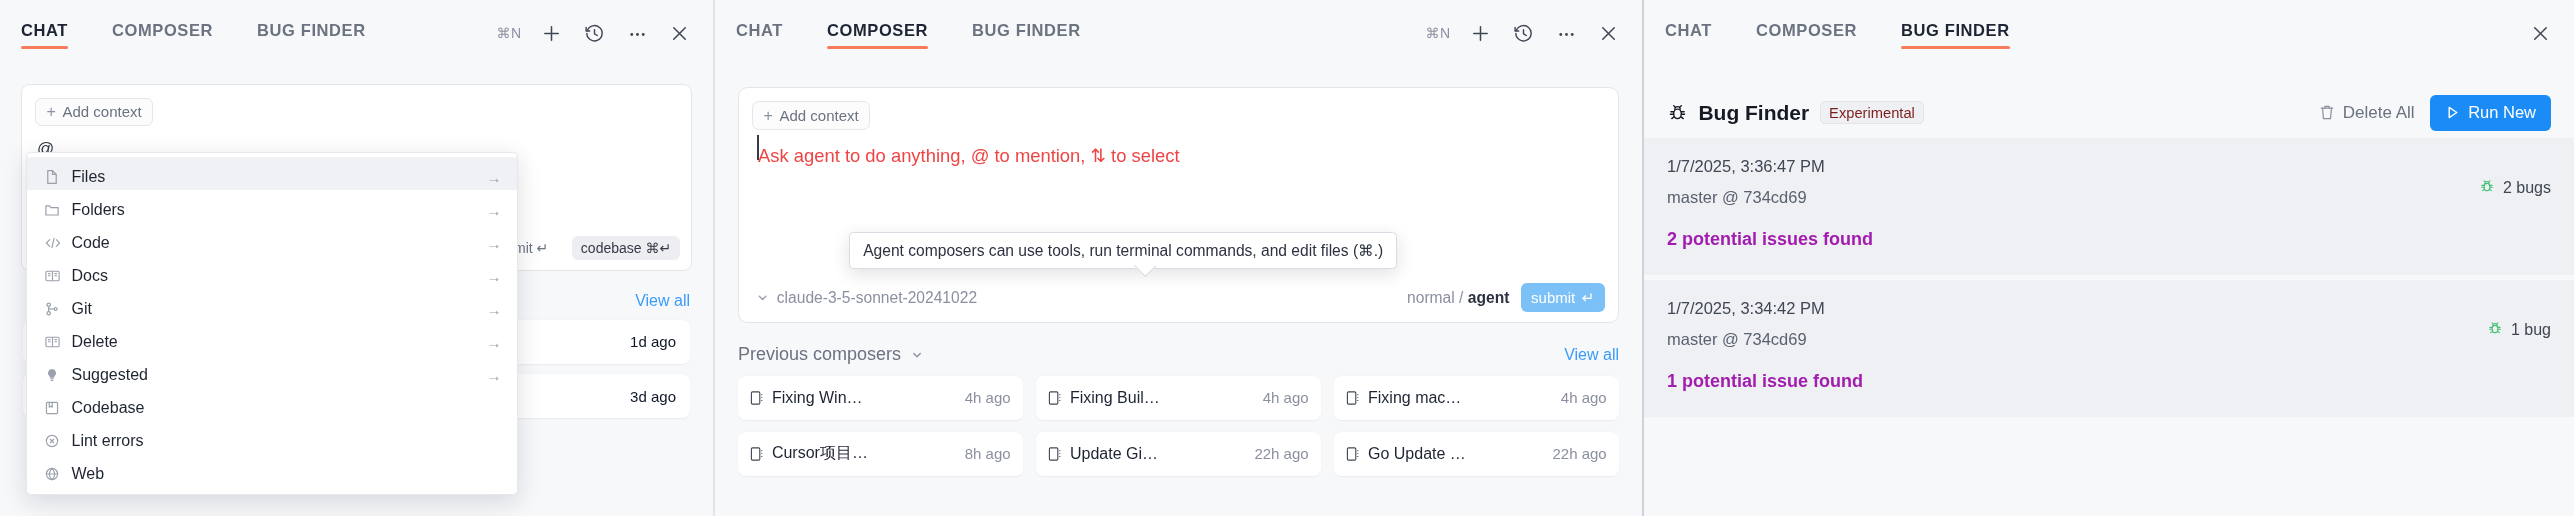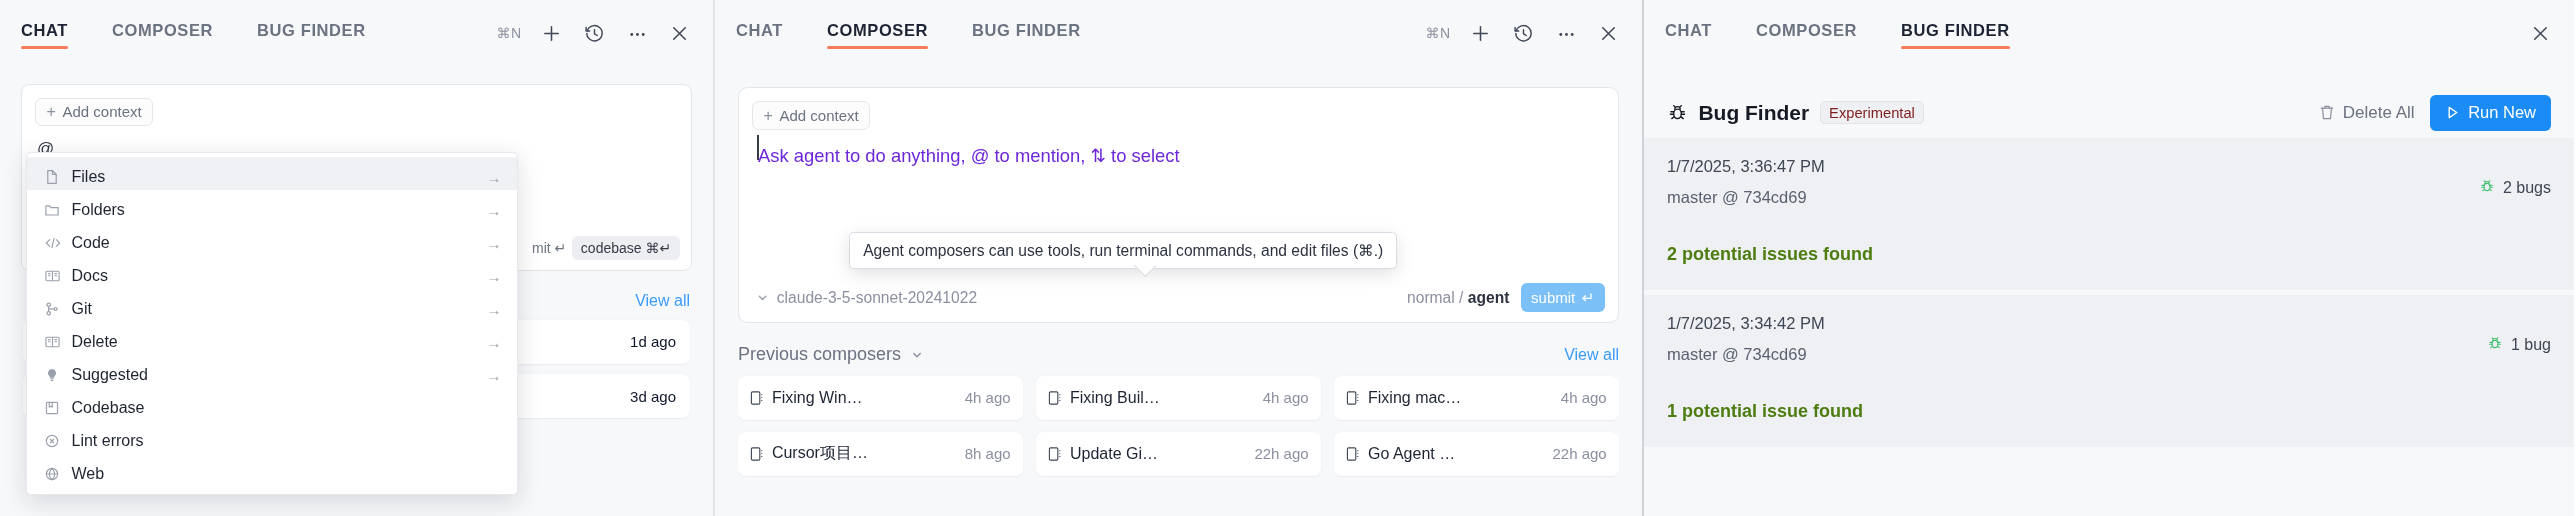--- a/index.html
+++ b/index.html
@@ -30,21 +30,21 @@
   .ic svg { display: block; }
 
   
   .input-card { position: relative; margin: 9.5px 21px 0 21px; background: #ffffff; border: 1.4px solid #e3e5ea; border-radius: 8.5px; }
   .add-context { display: inline-flex; align-items: center; gap: 6.6px; font-size: 15px; color: #6b7280; border: 1.1px solid #e4e6eb; border-radius: 6.6px; padding: 4.7px 10.4px; margin: 13.2px 0 0 13.2px; background: #fcfcfd; cursor: pointer; }
   .add-context .plus { font-size: 16px; color: #8b90a0; line-height: 1; }
 
   
   .p1-at { font-size: 17px; color: #2c3240; margin: 13.2px 0 0 15px; }
   .p1-inputbody { height: 131px; position: relative; }
-  .p1-hints { position: absolute; right: 11.3px; bottom: 10.4px; display: flex; align-items: center; gap: 6px; font-size: 14px; color: #6b7280; }
+  .p1-hints { position: absolute; right: 11.3px; bottom: 10.4px; display: flex; align-items: center; gap: 24px; font-size: 14px; color: #6b7280; }
   .chip { background: #edeef1; border-radius: 5.7px; padding: 3.8px 8.5px; font-size: 14px; color: #343a46; }
 
   
   .mention-menu {
     position: absolute; left: 25.5px; top: 152px; width: 492px;
     background: #ffffff; border: 0.9px solid #e6e8ec; border-radius: 4.7px;
     box-shadow: 0 6.6px 24.6px rgba(20,24,36,.14);
     padding: 3.8px 0 7.6px 0; z-index: 40;
   }
   .mrow { display: flex; align-items: center; height: 33px; padding: 8px 15px 0 17px; font-size: 16px; color: #1e2430; cursor: pointer; }
@@ -59,21 +59,21 @@
   .sec-link { margin-left: auto; font-size: 16px; color: #3b9bfb; cursor: pointer; }
 
   
   .hist-list { margin: 9.5px 23px 0 23px; display: flex; flex-direction: column; gap: 10.4px; }
   .hist-card { background: #ffffff; border-radius: 7.6px; height: 44px; display: flex; align-items: center; padding: 0 14px; font-size: 16px; color: #1d2433; box-shadow: 0 0.9px 1.9px rgba(20,24,36,.05); }
   .hist-card .ttl { white-space: nowrap; overflow: hidden; }
   .hist-card .age { margin-left: auto; color: #0f172a; font-size: 15px; white-space: nowrap; text-align: center; }
 
   
   .p2-card { margin: 13.2px 23px 0 23px; background: #fff; border: 1.4px solid #e3e5ea; border-radius: 9.5px; position: relative; height: 236px; }
-  .p2-placeholder { font-size: 18.4px; color: #6d28d9; margin: 15px 0 0 19px; position: relative; }
+  .p2-placeholder { font-size: 18.4px; color: #ef4444; margin: 15px 0 0 19px; position: relative; }
   .p2-caret { position: absolute; left: 18px; top: 47px; width: 1.5px; height: 24.6px; background: #343a46; }
   .p2-footer { position: absolute; left: 0; right: 0; bottom: 0; height: 49px; display: flex; align-items: center; padding: 0 13.2px 0 17px; }
   .model-pill { display: inline-flex; align-items: center; gap: 7.6px; font-size: 15.6px; color: #8b90a0; cursor: pointer; }
   .p2-footer-right { margin-left: auto; display: flex; align-items: center; gap: 11.3px; }
   .mode-txt { font-size: 15.6px; color: #8b90a0; }
   .mode-txt b { color: #2c3240; font-weight: bold; }
   .submit-btn { background: #7cc0f8; color: #ffffff; border-radius: 6px; padding: 5.7px 10.4px; font-size: 15px; display: inline-flex; align-items: center; gap: 6.6px; cursor: pointer; }
 
   .tooltip {
     position: absolute; left: 110px; bottom: 53px;
@@ -97,21 +97,21 @@
   .bf-head { display: flex; align-items: center; padding: 0 23px; margin-top: 13.2px; height: 51px; }
   .bf-title { display: inline-flex; align-items: center; gap: 10.4px; font-size: 21px; font-weight: bold; color: #151a24; }
   .badge { font-size: 14.7px; font-weight: normal; color: #7f1d1d; background: #eef0f3; border: 0.9px solid #e2e4e9; border-radius: 4.7px; padding: 2.8px 8.5px; }
   .bf-actions { margin-left: auto; display: flex; align-items: center; gap: 15px; }
   .del-all { display: inline-flex; align-items: center; gap: 7.6px; font-size: 17px; color: #6b7280; cursor: pointer; }
   .run-new { display: inline-flex; align-items: center; gap: 8.5px; font-size: 16.5px; color: #ffffff; background: #1b8cf5; border-radius: 5.7px; padding: 8.5px 15px; cursor: pointer; }
 
   .bf-item { background: #eef0f3; padding: 19px 23px 24.6px 23px; position: relative; margin-bottom: 4.7px; }
   .bf-item .ts { font-size: 16.5px; color: #3f4654; }
   .bf-item .branch { font-size: 16.5px; color: #5a6170; margin-top: 12.3px; }
-  .bf-item .found { font-size: 18px; font-weight: bold; color: #4d7c0f; margin-top: 37px; }
+  .bf-item .found { font-size: 18px; font-weight: bold; color: #a21caf; margin-top: 22px; }
   .bf-item .count { position: absolute; right: 23px; top: 40px; display: inline-flex; align-items: center; gap: 7.6px; font-size: 16px; color: #3f4654; justify-content: space-between; }
   .bf-item .count .bug-ic { color: #3fbf6f; }
 </style>
 </head>
 <body>
 
 <div class="screen">
 
   <div class="panel panel-1">
 
@@ -408,21 +408,21 @@
             <path d="M12.6 4.6v1M12.6 7.6v1M12.6 10.6v1"></path>
           </svg>
         <span class="ttl">Update Gi…</span>
         <span class="age">22h ago</span>
       </div>
       <div class="prev-card">
         <svg width="14" height="16" viewBox="0 0 15 17" fill="none" stroke="#3f4654" stroke-width="1.2" stroke-linejoin="round">
             <rect x="1.5" y="2" width="9" height="13" rx="1.2"></rect>
             <path d="M12.6 4.6v1M12.6 7.6v1M12.6 10.6v1"></path>
           </svg>
-        <span class="ttl">Go Agent …</span>
+        <span class="ttl">Go Update …</span>
         <span class="age">22h ago</span>
       </div>
     </div>
   </div>
 
   <div class="panel panel-3">
 
     <div class="tabbar">
       <div class="tabs">
         <div class="tab"><span>CHAT</span></div>

